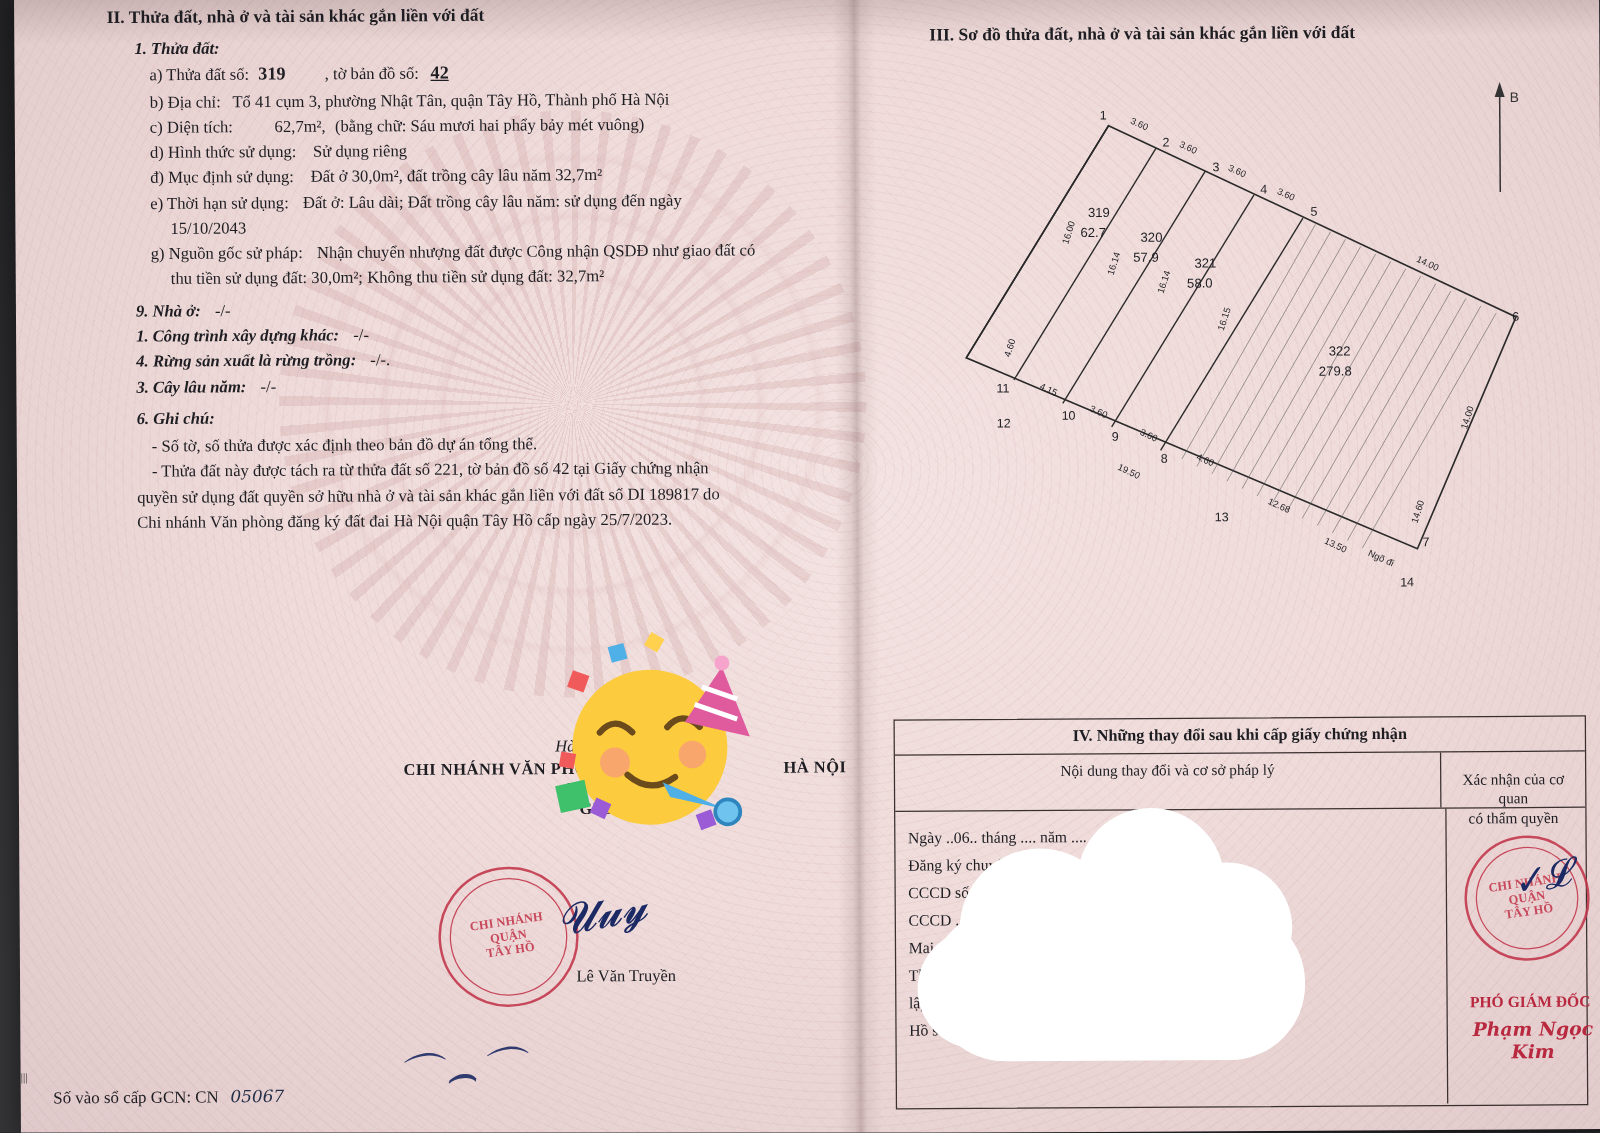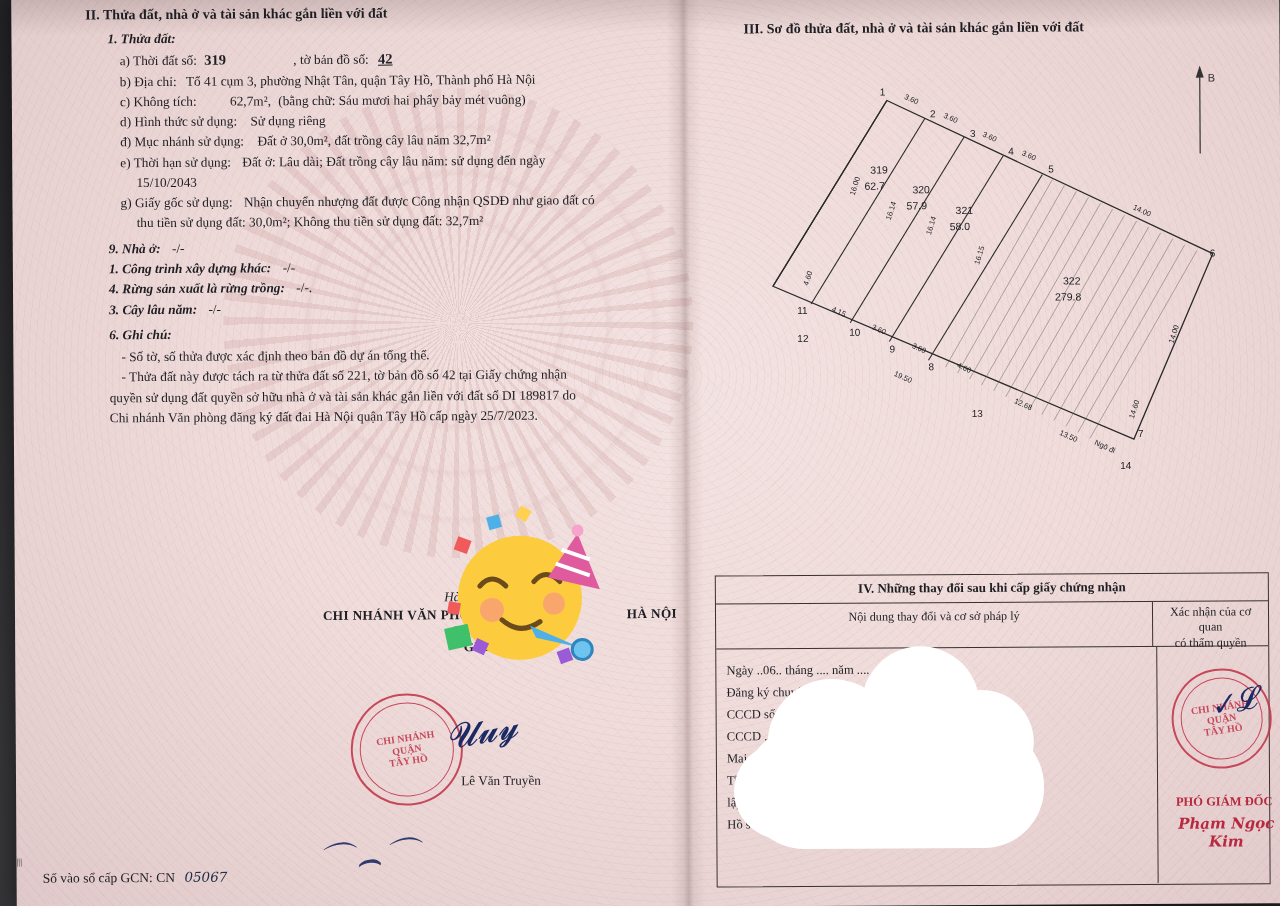--- a/index.html
+++ b/index.html
@@ -159,21 +159,21 @@
   }
   .sec4-c1 {
     flex: 0 0 420px;
     text-align: center;
     padding: 6px 8px;
     border-right: 1.2px solid #3a3030;
   }
   .sec4-c2 {
     flex: 1;
     text-align: center;
-    padding: 3px 4px;
+    padding: 15px 4px;
     line-height: 1.25;
   }
   .sec4-body { display: flex; height: calc(100% - 74px); }
   .sec4-b1 {
     flex: 0 0 420px;
     border-right: 1.2px solid #3a3030;
     padding: 10px 10px 0 10px;
     line-height: 1.75;
     font-size: 12.6px;
   }
@@ -279,55 +279,55 @@
     <div class="dragon-seal"></div>
     <div class="fold"></div>
     <div class="shadow-top"></div>
 
     <div class="left-col">
       <div class="sec-title">II. Thửa đất, nhà ở và tài sản khác gắn liền với đất</div>
 
       <div class="indent1 italic bold row">1. Thửa đất:</div>
 
       <div class="indent2 row">
-        <span>a) Thời đất số:</span>
+        <span>a) Thửa đất số:</span>
         <span class="big-num" style="margin:0 4px;">319</span>
-        <span style="margin-left:60px;">, tờ bản đồ số:</span>
+        <span style="margin-left:24px;">, tờ bản đồ số:</span>
         <span class="big-num" style="margin-left:6px;text-decoration:underline;">42</span>
       </div>
 
       <div class="indent2 row">
         <span>b) Địa chỉ:</span>
         <span style="margin-left:6px;">Tổ 41 cụm 3, phường Nhật Tân, quận Tây Hồ, Thành phố Hà Nội</span>
       </div>
 
       <div class="indent2 row">
-        <span>c) Không tích:</span>
+        <span>c) Diện tích:</span>
         <span style="margin-left:30px;">62,7m²,</span>
         <span style="margin-left:4px;">(bằng chữ: Sáu mươi hai phẩy bảy mét vuông)</span>
       </div>
 
       <div class="indent2 row">
         <span>d) Hình thức sử dụng:</span>
         <span style="margin-left:10px;font-family:Liberation Serif, serif;">Sử dụng riêng</span>
       </div>
 
       <div class="indent2 row">
-        <span>đ) Mục nhánh sử dụng:</span>
+        <span>đ) Mục định sử dụng:</span>
         <span style="margin-left:10px;">Đất ở 30,0m², đất trồng cây lâu năm 32,7m²</span>
       </div>
 
       <div class="indent2 row">
         <span>e) Thời hạn sử dụng:</span>
         <span style="margin-left:8px;">Đất ở: Lâu dài; Đất trồng cây lâu năm: sử dụng đến ngày</span>
       </div>
       <div class="row" style="margin-left:50px;">15/10/2043</div>
 
       <div class="indent2 row">
-        <span>g) Giấy gốc sử dụng:</span>
+        <span>g) Nguồn gốc sử pháp:</span>
         <span style="margin-left:8px;">Nhận chuyển nhượng đất được Công nhận QSDĐ như giao đất có</span>
       </div>
       <div class="row" style="margin-left:50px;">thu tiền sử dụng đất: 30,0m²; Không thu tiền sử dụng đất: 32,7m²</div>
 
       <div class="indent1 row italic bold" style="margin-top:6px;">
         <span>9. Nhà ở:</span>
         <span style="margin-left:8px;font-style:normal;font-weight:normal;">-/-</span>
       </div>
       <div class="indent1 row italic bold">
         <span>1. Công trình xây dựng khác:</span>

